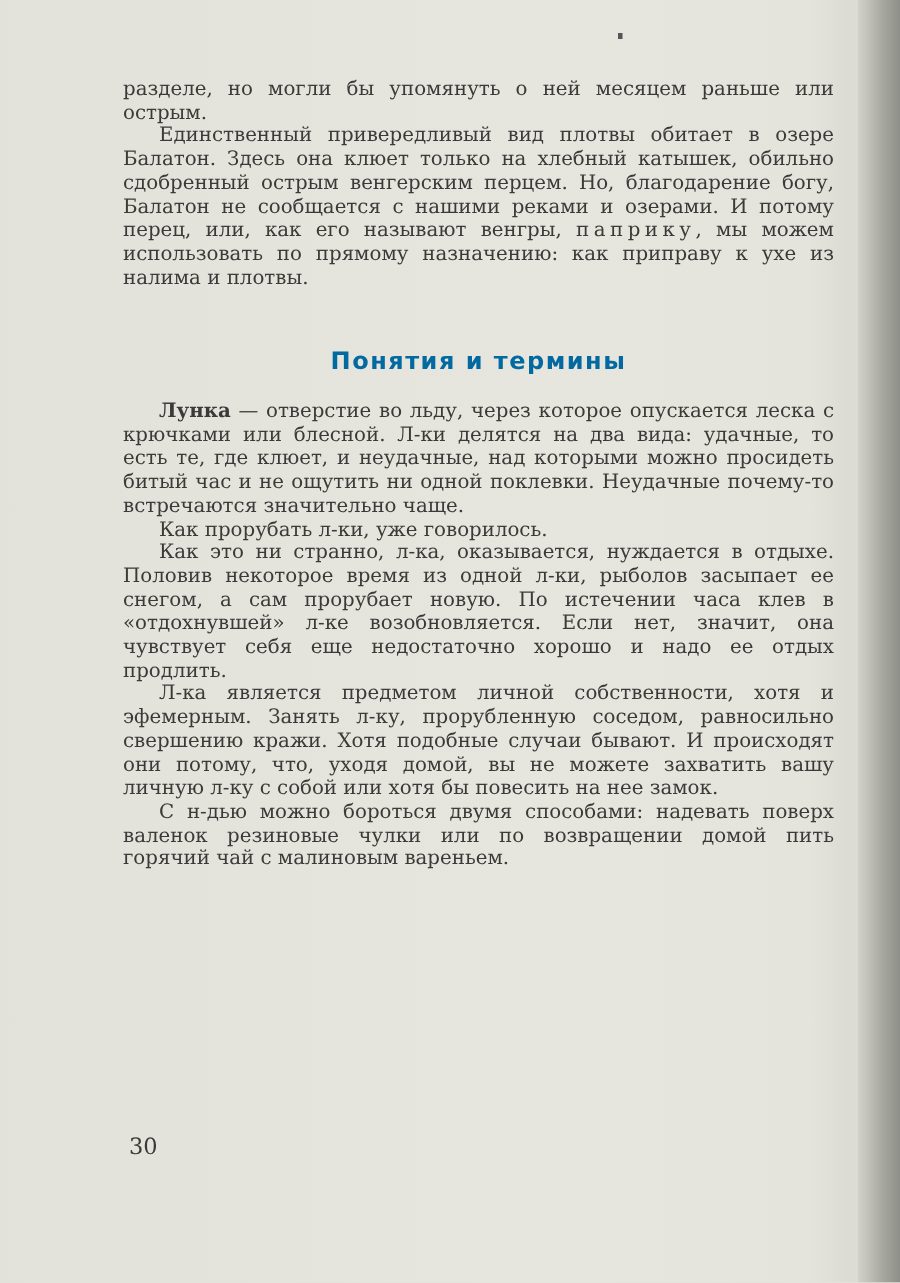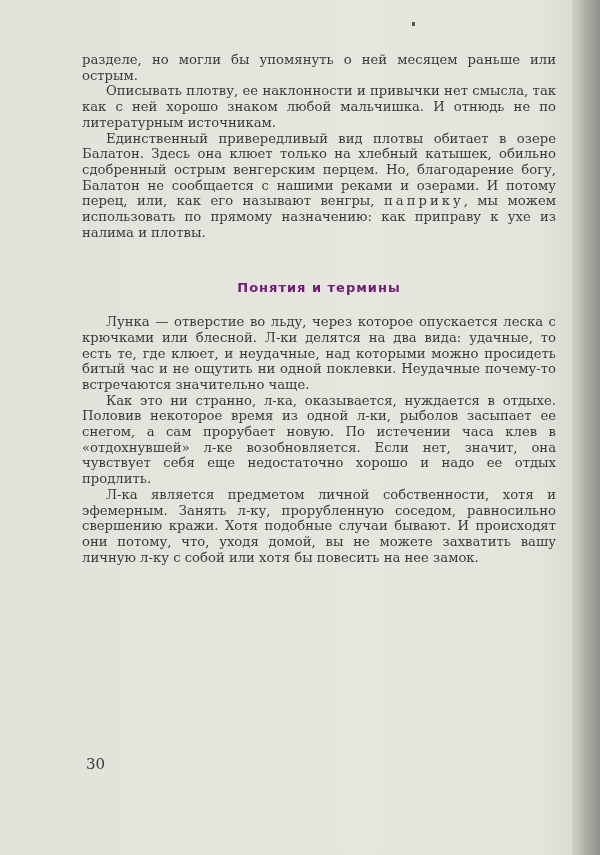--- a/index.html
+++ b/index.html
@@ -26,47 +26,48 @@
     font-size: 13.2px;
     line-height: 15.7px;
     text-align: justify;
   }
   .text p { margin: 0; text-indent: 0; }
   .text p.ind { text-indent: 24px; }
   .text p.noind { text-indent: 0; }
   .heading {
     font-family: "DejaVu Sans", sans-serif;
     font-weight: bold;
-    font-size: 13px;
+    font-size: 16px;
     letter-spacing: 1px;
-    color: #701a75;
+    color: #0369a1;
     text-align: center;
     margin: 40px 0 18px 0 !important;
     text-indent: 0 !important;
   }
-  .term { font-weight: normal; }
+  .term { font-weight: bold; }
   .spaced { letter-spacing: 3px; }
   .page-num {
     position: absolute; left: 86px; top: 755px;
     font-size: 15px; color: #3a3a38;
     font-family: "DejaVu Serif", serif;
   }
 </style>
 </head>
 <body>
 
 <div class="page"></div>
 <div class="spine"></div>
 <div class="speck"></div>
 
 <div class="text">
   <p class="noind">разделе, но могли бы упомянуть о ней месяцем раньше или острым.</p>
-  <p class="ind">Описывать плотву, ее наклонности и привычки нет смысла, так как с ней хорошо знаком любой мальчишка. И отнюдь не по литературным источникам.</p>
   <p class="ind"><span>Единственный привередливый вид плотвы обитает в озере Балатон. Здесь она клюет только на хлебный катышек, обильно сдобренный острым венгерским перцем. Но, благодарение богу, Балатон не сообщается с нашими реками и озерами. И потому перец, или, как его называют венгры,</span> <span class="spaced">паприку</span><span>, мы можем использовать по прямому назначению: как приправу к ухе из налима и плотвы.</span></p>
 
   <p class="heading">Понятия и термины</p>
 
   <p class="ind"><span class="term">Лунка</span><span> — отверстие во льду, через которое опускается леска с крючками или блесной. Л-ки делятся на два вида: удачные, то есть те, где клюет, и неудачные, над которыми можно просидеть битый час и не ощутить ни одной поклевки. Неудачные почему-то встречаются значительно чаще.</span></p>
+  <p class="ind">Как прорубать л-ки, уже говорилось.</p>
   <p class="ind">Как это ни странно, л-ка, оказывается, нуждается в отдыхе. Половив некоторое время из одной л-ки, рыболов засыпает ее снегом, а сам прорубает новую. По истечении часа клев в «отдохнувшей» л-ке возобновляется. Если нет, значит, она чувствует себя еще недостаточно хорошо и надо ее отдых продлить.</p>
   <p class="ind">Л-ка является предметом личной собственности, хотя и эфемерным. Занять л-ку, прорубленную соседом, равносильно свершению кражи. Хотя подобные случаи бывают. И происходят они потому, что, уходя домой, вы не можете захватить вашу личную л-ку с собой или хотя бы повесить на нее замок.</p>
+  <p class="ind">С н-дью можно бороться двумя способами: надевать поверх валенок резиновые чулки или по возвращении домой пить горячий чай с малиновым вареньем.</p>
 </div>
 
 <div class="page-num">30</div>
 
 </body></html>

